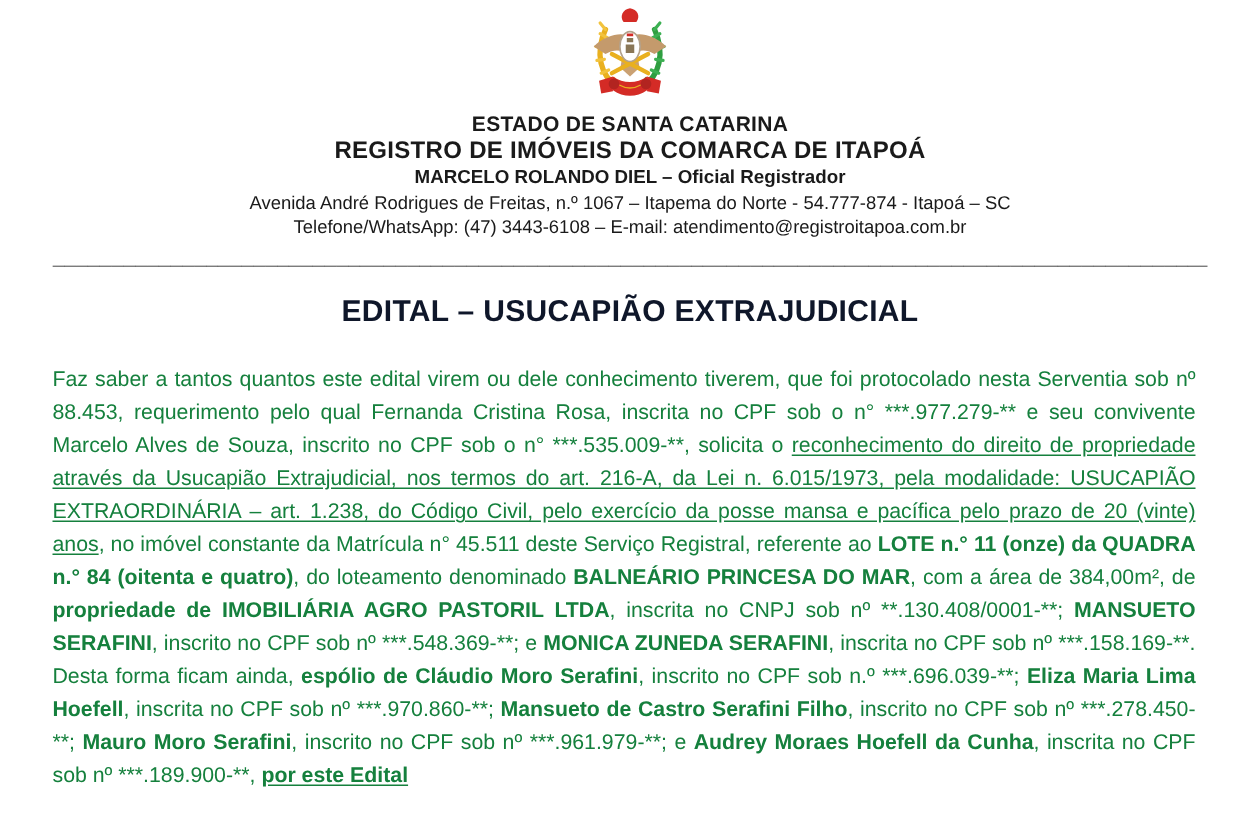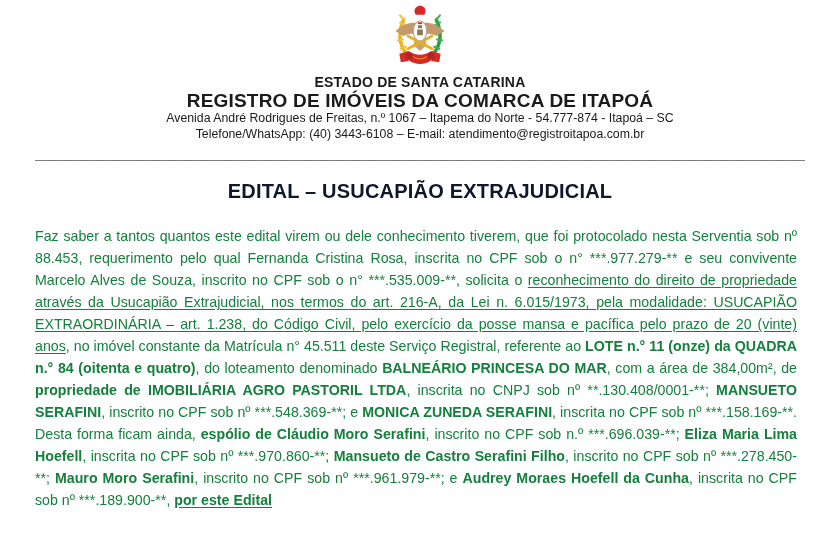--- a/index.html
+++ b/index.html
@@ -29,21 +29,21 @@
     height: 64px;
   }
   .org-line1 {
     margin-top: 5px;
     font-size: 14px;
     line-height: 18px;
     font-weight: bold;
     letter-spacing: 0.2px;
   }
   .org-line2 {
-    font-size: 19px;
+    font-size: 16px;
     line-height: 19px;
     font-weight: bold;
     letter-spacing: 0.2px;
   }
   .registrar-line {
     font-size: 12.5px;
     line-height: 17px;
     font-weight: bold;
   }
   .address-line, .contact-line {
@@ -109,22 +109,23 @@
       <path d="M21,70 L34,66 L34,80 L23,82 Z" fill="#d42b26"></path>
       <path d="M79,70 L66,66 L66,80 L77,82 Z" fill="#d42b26"></path>
       <path d="M34,66 C44,73 56,73 66,66 L66,79 C56,86 44,86 34,79 Z" fill="#d42b26"></path>
       <circle cx="35" cy="73" r="5" fill="#b22420"></circle>
       <circle cx="65" cy="73" r="5" fill="#b22420"></circle>
       <path d="M40,74 C47,78 53,78 60,74" stroke="#e9b01f" stroke-width="1.2" fill="none"></path>
     </svg>
 
     <div class="org-line1">ESTADO DE SANTA CATARINA</div>
     <div class="org-line2">REGISTRO DE IMÓVEIS DA COMARCA DE ITAPOÁ</div>
+    <div class="registrar-line">MARCELO ROLANDO DIEL – Oficial Registrador</div>
     <div class="address-line">Avenida André Rodrigues de Freitas, n.º 1067 – Itapema do Norte - 54.777-874 - Itapoá – SC</div>
-    <div class="contact-line">Telefone/WhatsApp: (40) 3443-6108 – E-mail: atendimento@registroitapoa.com.br</div>
+    <div class="contact-line">Telefone/WhatsApp: (47) 3443-6108 – E-mail: atendimento@registroitapoa.com.br</div>
   </div>
 
   <div class="separator">______________________________________________________________________________________________________________</div>
 
   <h1 class="doc-title">EDITAL – USUCAPIÃO EXTRAJUDICIAL</h1>
 
   <p class="body-text"><span>Faz saber a tantos quantos este edital virem ou dele conhecimento tiverem, que foi protocolado nesta Serventia sob nº 88.453, requerimento pelo qual Fernanda Cristina Rosa, inscrita no CPF sob o n° ***.977.279-** e seu convivente Marcelo Alves de Souza, inscrito no CPF sob o n° ***.535.009-**, solicita o </span><span class="u">reconhecimento do direito de propriedade através da Usucapião Extrajudicial, nos termos do art. 216-A, da Lei n. 6.015/1973, pela modalidade: USUCAPIÃO EXTRAORDINÁRIA – art. 1.238, do Código Civil, pelo exercício da posse mansa e pacífica pelo prazo de 20 (vinte) anos</span><span>, no imóvel constante da Matrícula n° 45.511 deste Serviço Registral, referente ao </span><span class="b">LOTE n.° 11 (onze) da QUADRA n.° 84 (oitenta e quatro)</span><span>, do loteamento denominado </span><span class="b">BALNEÁRIO PRINCESA DO MAR</span><span>, com a área de 384,00m², de </span><span class="b">propriedade de IMOBILIÁRIA AGRO PASTORIL LTDA</span><span>, inscrita no CNPJ sob nº **.130.408/0001-**; </span><span class="b">MANSUETO SERAFINI</span><span>, inscrito no CPF sob nº ***.548.369-**; e </span><span class="b">MONICA ZUNEDA SERAFINI</span><span>, inscrita no CPF sob nº ***.158.169-**. Desta forma ficam ainda, </span><span class="b">espólio de Cláudio Moro Serafini</span><span>, inscrito no CPF sob n.º ***.696.039-**; </span><span class="b">Eliza Maria Lima Hoefell</span><span>, inscrita no CPF sob nº ***.970.860-**; </span><span class="b">Mansueto de Castro Serafini Filho</span><span>, inscrito no CPF sob nº ***.278.450-**; </span><span class="b">Mauro Moro Serafini</span><span>, inscrito no CPF sob nº ***.961.979-**; e </span><span class="b">Audrey Moraes Hoefell da Cunha</span><span>, inscrita no CPF sob nº ***.189.900-**, </span><span class="b u">por este Edital</span></p>
 
 </div>
 

